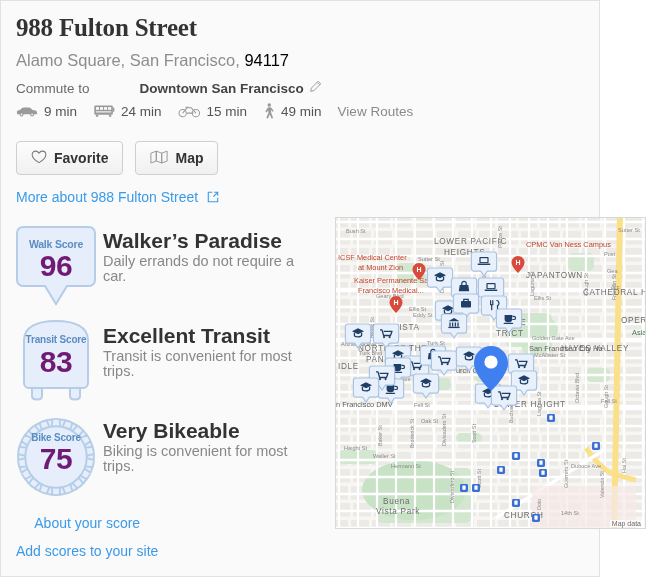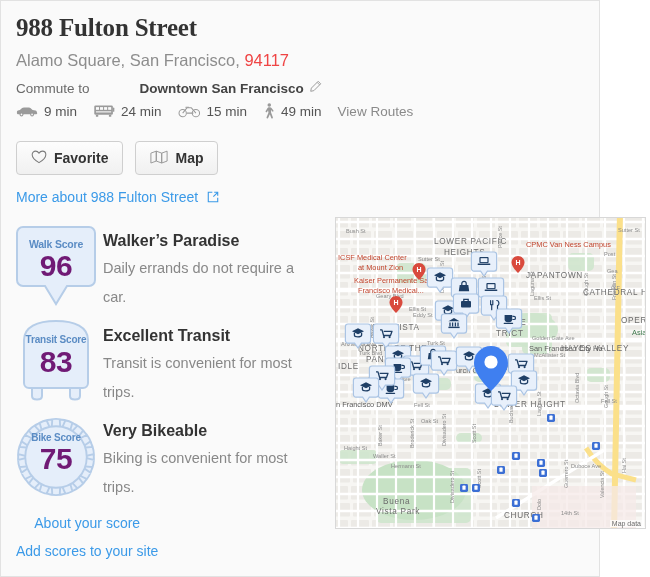--- a/index.html
+++ b/index.html
@@ -20,21 +20,21 @@
   .addr-title{
     position:absolute;left:15px;top:13px;
     font-family:"Liberation Serif", serif;
     font-weight:bold;font-size:25px;color:#333333;
     letter-spacing:-.2px;white-space:nowrap;
   }
   .addr-sub{
     position:absolute;left:15px;top:50px;
     font-size:16.5px;color:#8d8d8d;white-space:nowrap;
   }
-  .addr-sub .zip{color:#ef4444;}
+  .addr-sub .zip{color:#000000;}
 
   .commute-row{
     position:absolute;left:15px;top:79px;
     font-size:13.5px;color:#6a6a6a;white-space:nowrap;
     display:flex;align-items:center;gap:0px;
   }
   .commute-row .dest{font-weight:bold;color:#444;margin-left:4px;padding-left:46px;}
   .pencil-icon{display:inline-block;margin-left:5px;vertical-align:-2px;}
 
   .times-row{
@@ -61,22 +61,22 @@
     position:absolute;left:15px;top:188px;
     font-size:14px;color:#3b9ae8;cursor:pointer;white-space:nowrap;
   }
   .ext-icon{display:inline-block;margin-left:5px;vertical-align:-1px;}
 
   
   .scores{position:absolute;left:14px;top:222px;width:310px;}
   .score-row{position:relative;height:95px;}
   .badge-wrap{position:absolute;left:0;top:0;width:82px;height:88px;}
   .score-text{position:absolute;left:88px;top:8px;width:215px;}
-  .score-title{font-size:16px;font-weight:bold;color:#333;line-height:20px;margin-bottom:3px;}
-  .score-desc{font-size:14.5px;color:#888;line-height:29px;}
+  .score-title{font-size:21px;font-weight:bold;color:#333;line-height:20px;margin-bottom:3px;}
+  .score-desc{font-size:14.5px;color:#888;line-height:15px;}
 
   .badge-label{
     position:absolute;width:100%;text-align:center;
     font-size:10.5px;font-weight:bold;color:#5b8cc4;
     letter-spacing:-.2px;
   }
   .badge-num{
     position:absolute;width:100%;text-align:center;
     font-family:"Liberation Sans", sans-serif;
     font-size:30px;font-weight:bold;color:#701a75;letter-spacing:-.5px;

